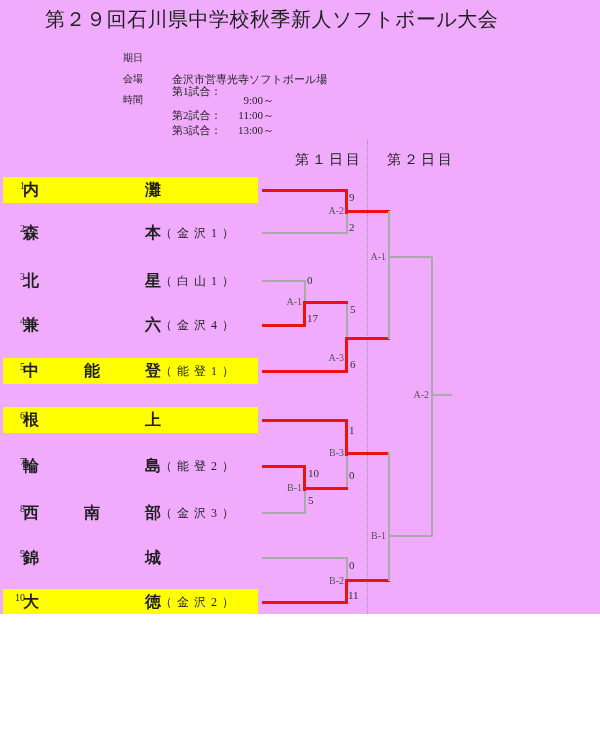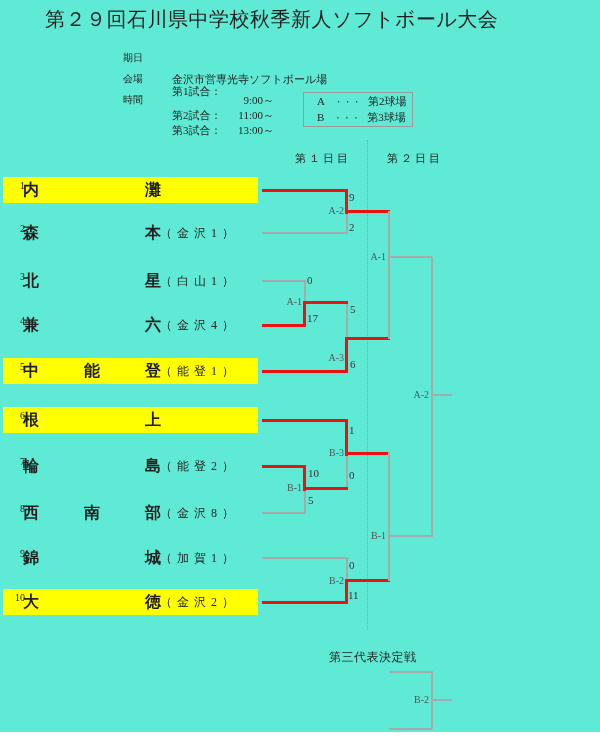--- a/index.html
+++ b/index.html
@@ -1,30 +1,30 @@
 <!DOCTYPE html>
 <html><head>
 <meta charset="utf-8">
 <style>
   html,body{margin:0;padding:0;background:#ffffff;}
-  #page{position:relative;width:600px;height:732px;background:#5eead4;overflow:hidden;
+  #page{position:relative;width:600px;height:614px;background:#f0abfc;overflow:hidden;
         font-family:"Liberation Serif","DejaVu Serif",serif;color:#1f1f1f;}
   .abs{position:absolute;}
   
   #title{left:45px;top:6px;font-size:20px;letter-spacing:.5px;white-space:nowrap;}
   .info-label{font-size:10px;width:40px;}
   .info-value{font-size:11px;white-space:nowrap;}
   .time-label{font-size:11px;}
   .time-value{font-size:11px;width:52px;text-align:right;white-space:nowrap;}
   
   #legend{left:303px;top:92px;width:108px;height:33px;border:1px solid #9a9a9a;}
   .legend-row{height:16px;line-height:16px;padding-left:13px;font-size:11px;white-space:nowrap;}
   .legend-dots{font-size:9px;margin:0 7px 0 9px;color:#333;}
   
-  .day-header{font-size:11px;letter-spacing:3px;color:#222;white-space:nowrap;text-align:right;}
+  .day-header{font-size:14px;letter-spacing:3px;color:#222;white-space:nowrap;text-align:right;}
   
   .trow{left:3px;width:255px;height:26px;}
   .trow.hl{background:#ffff00;}
   .seed{position:absolute;left:4px;top:3px;width:18px;text-align:right;font-size:10px;}
   .tname{position:absolute;left:20px;top:0;width:138px;height:26px;display:flex;
          justify-content:space-between;align-items:center;font-size:16px;font-weight:bold;}
   .aff{position:absolute;left:157px;top:0;height:26px;line-height:26px;font-size:12px;
        letter-spacing:1px;white-space:nowrap;}
   
   .hline{height:2px;background:#a9a9a9;}
@@ -48,24 +48,20 @@
   <div class="abs info-label" style="left:123px;top:72px">会場</div>
   <div class="abs info-value" style="left:172px;top:72px">金沢市営専光寺ソフトボール場</div>
   <div class="abs info-label" style="left:123px;top:93px">時間</div>
   <div class="abs time-label" style="left:172px;top:84px">第1試合：</div>
   <div class="abs time-value" style="left:222px;top:93px">9:00～</div>
   <div class="abs time-label" style="left:172px;top:108px">第2試合：</div>
   <div class="abs time-value" style="left:222px;top:108px">11:00～</div>
   <div class="abs time-label" style="left:172px;top:123px">第3試合：</div>
   <div class="abs time-value" style="left:222px;top:123px">13:00～</div>
 
-  <div class="abs" id="legend">
-    <div class="legend-row"><span>A</span><span class="legend-dots">・・・</span><span>第2球場</span></div>
-    <div class="legend-row"><span>B</span><span class="legend-dots">・・・</span><span>第3球場</span></div>
-  </div>
 
   <div class="abs day-header" style="left:295px;top:151px">第１日目</div>
   <div class="abs day-header" style="left:387px;top:151px">第２日目</div>
   <div class="abs" id="divider"></div>
 
   <div class="abs trow hl" style="top:177px">
       <span class="seed">1</span>
       <span class="tname">
         <span>内</span>
         <span>灘</span>
@@ -119,29 +115,28 @@
       </span>
       <span class="aff">（ 能 登 2 ）</span>
     </div>
   <div class="abs trow" style="top:500px">
       <span class="seed">8</span>
       <span class="tname">
         <span>西</span>
         <span>南</span>
         <span>部</span>
       </span>
-      <span class="aff">（ 金 沢 8 ）</span>
+      <span class="aff">（ 金 沢 3 ）</span>
     </div>
   <div class="abs trow" style="top:545px">
       <span class="seed">9</span>
       <span class="tname">
         <span>錦</span>
         <span>城</span>
       </span>
-      <span class="aff">（ 加 賀 1 ）</span>
     </div>
   <div class="abs trow hl" style="top:589px">
       <span class="seed">10</span>
       <span class="tname">
         <span>大</span>
         <span>徳</span>
       </span>
       <span class="aff">（ 金 沢 2 ）</span>
     </div>
 

